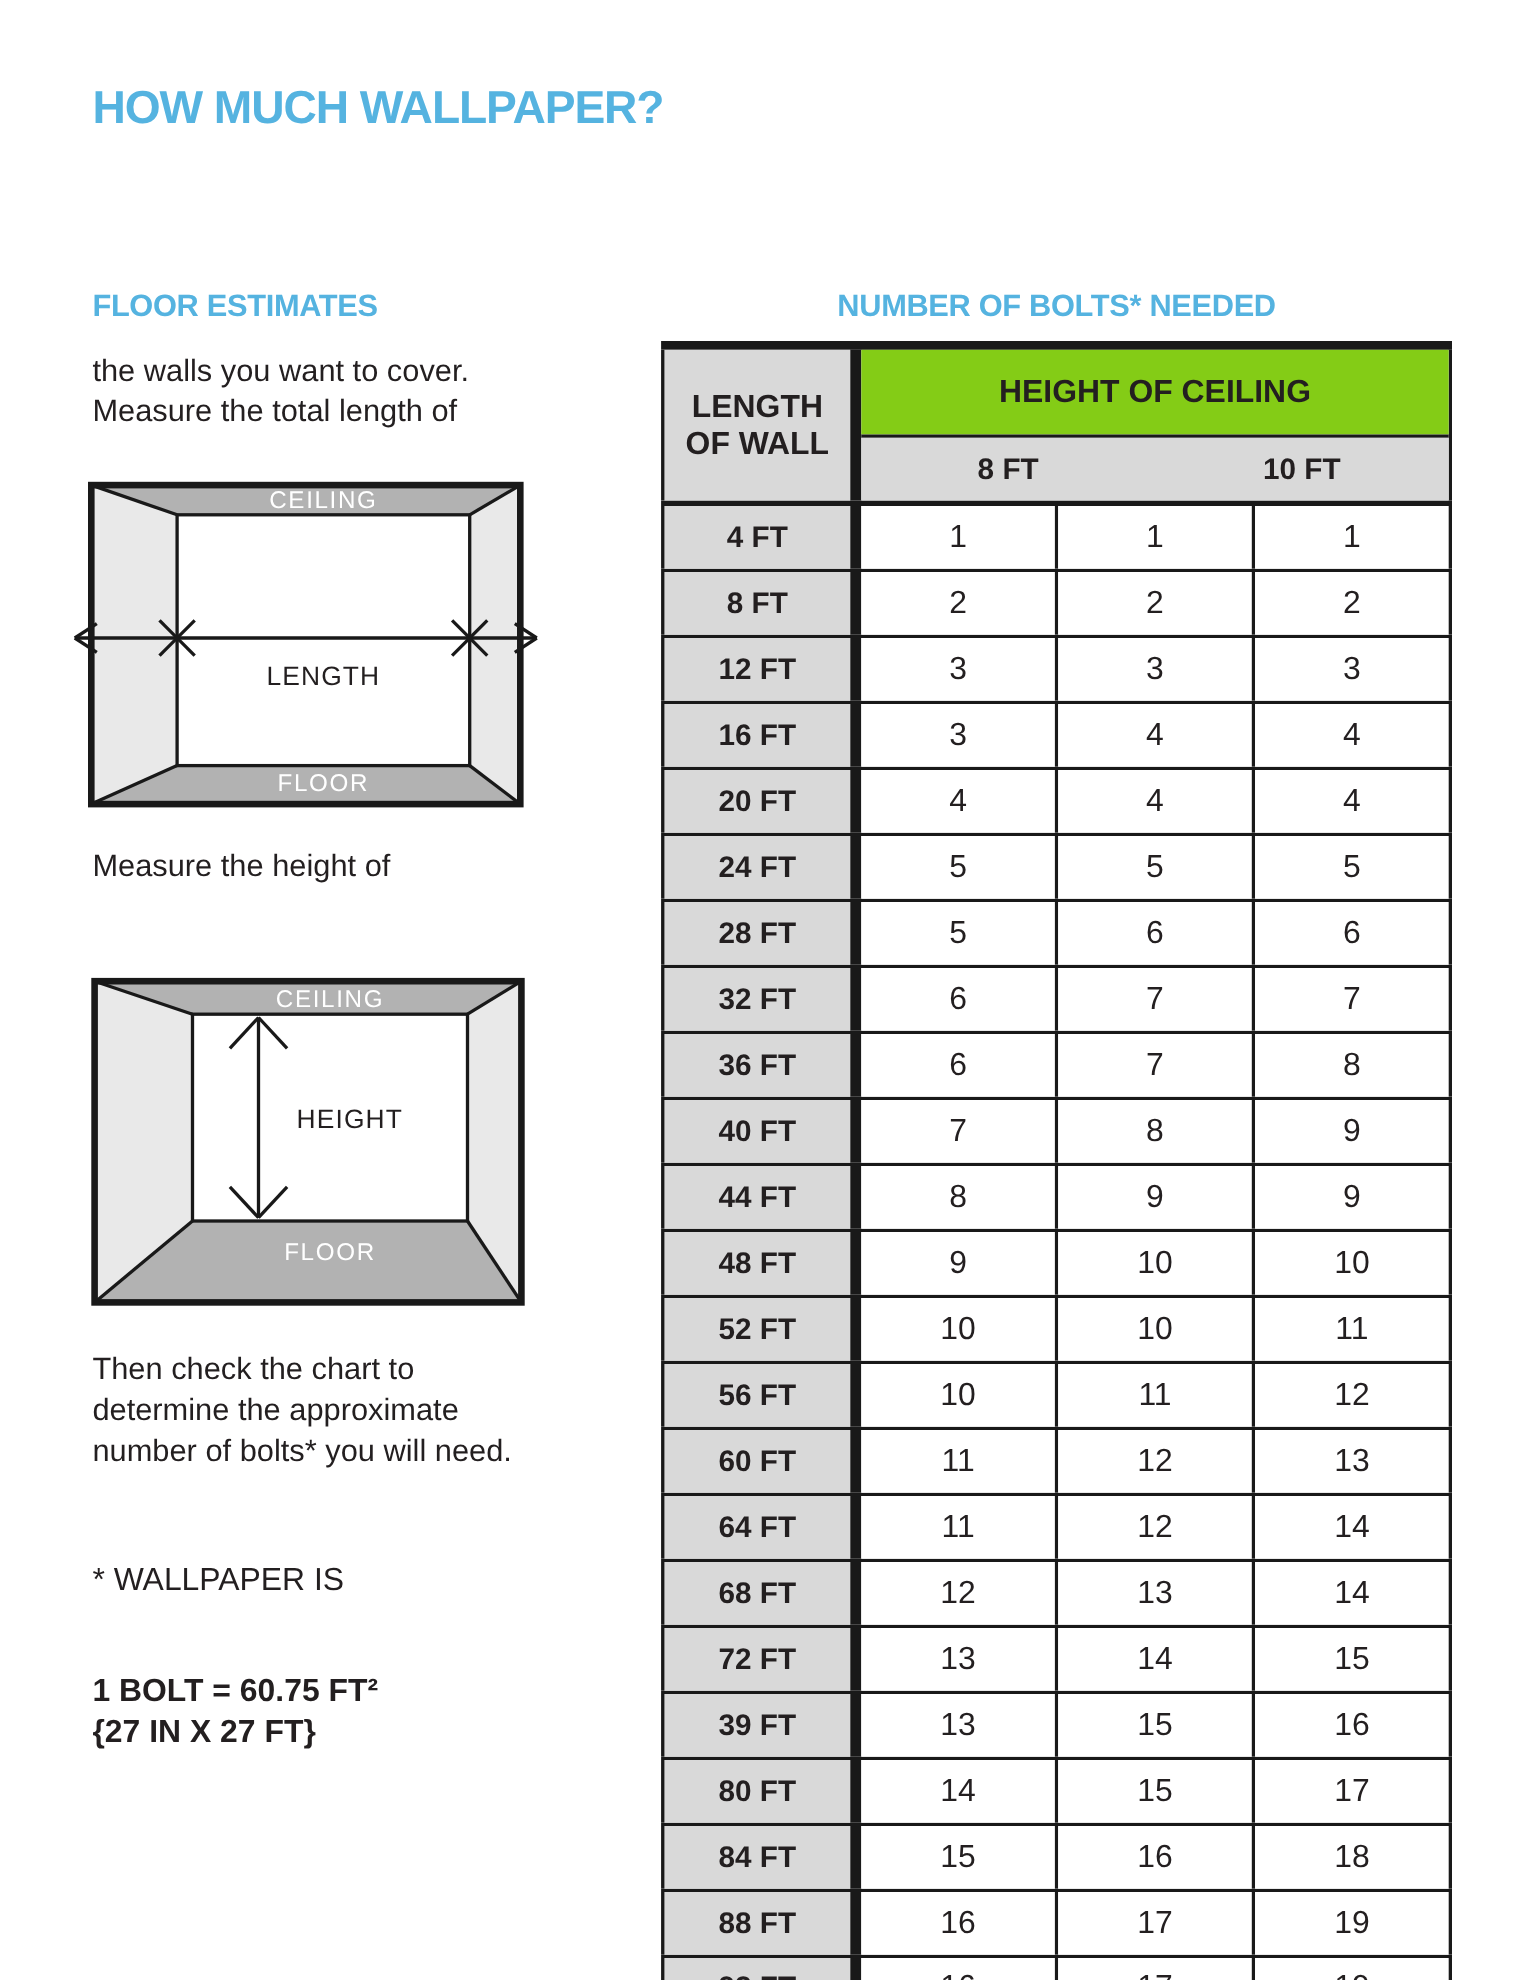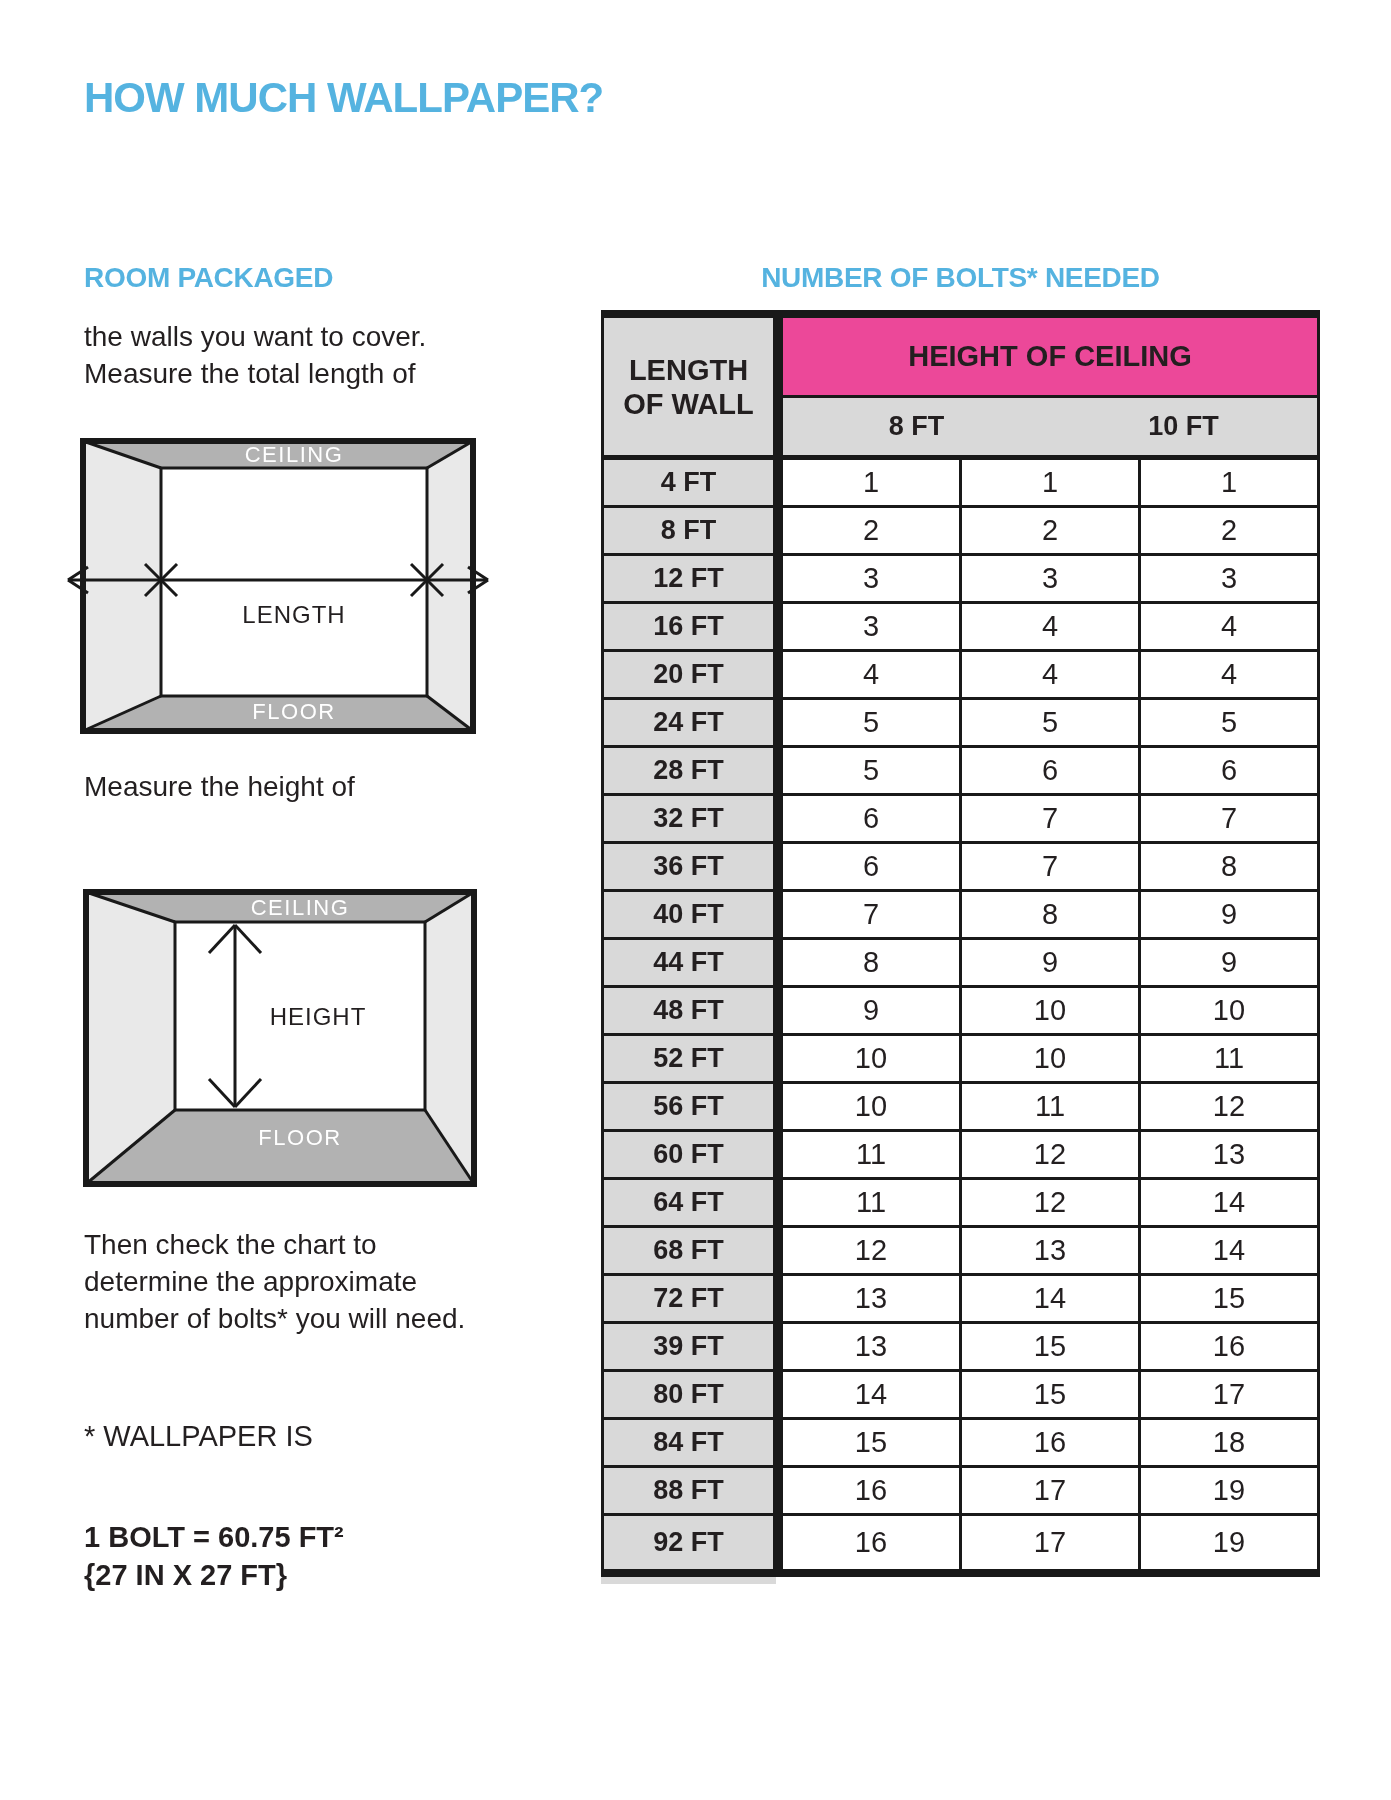--- a/index.html
+++ b/index.html
@@ -48,51 +48,51 @@
   .botbar { height:8px; width:100%; }
   .hdr { display:flex; width:100%; }
   .corner-cell {
     width:172px; background:#d9d9d9; border-left:3px solid #191919;
     display:flex; flex-direction:column; justify-content:center; align-items:center;
     font-weight:bold; font-size:29px; line-height:34px;
   }
   .vbar { width:10px; background:#191919; }
   .hdr-right { flex:1; display:flex; flex-direction:column; border-right:3px solid #191919; }
   .group-cell {
-    height:77px; background:#ec4899;
+    height:77px; background:#84cc16;
     display:flex; align-items:center; justify-content:center;
     font-weight:bold; font-size:29px;
   }
   .thin-hline { height:3px; background:#191919; }
   .sub-row { flex:1; display:flex; background:#d9d9d9; }
   .sub-cell {
     flex:1; display:flex; align-items:center; justify-content:center;
     font-weight:bold; font-size:27px;
   }
   .hdr-botline { height:5px; background:#191919; }
-  .trow { display:flex; height:48px; border-bottom:3px solid #191919; }
+  .trow { display:flex; height:60px; border-bottom:3px solid #191919; }
   .trow:last-child { border-bottom:none; height:53px; }
   .label-cell {
     width:172px; background:#d9d9d9; border-left:3px solid #191919;
     display:flex; align-items:center; justify-content:center;
     font-weight:bold; font-size:27px;
   }
   .val-cell {
     flex:1; background:#ffffff; border-right:3px solid #191919;
     display:flex; align-items:center; justify-content:center;
     font-size:29px; font-weight:normal;
   }
   .gray-stub { width:175px; height:7px; background:#d9d9d9; }
 </style>
 </head>
 <body>
 
 <div class="abs page-title">HOW MUCH WALLPAPER?</div>
 
-<div class="abs section-heading heading-left">ROOM PACKAGED</div>
+<div class="abs section-heading heading-left">FLOOR ESTIMATES</div>
 <div class="abs section-heading heading-table">NUMBER OF BOLTS* NEEDED</div>
 
 <div class="abs body-text para1">
   <div>the walls you want to cover.</div>
   <div>Measure the total length of</div>
 </div>
 
 <svg class="abs diagram1" width="424" height="296" viewBox="0 0 424 296">
 
   <polygon points="17,3 407,3 361,30 95,30" fill="#b2b2b2"></polygon>

